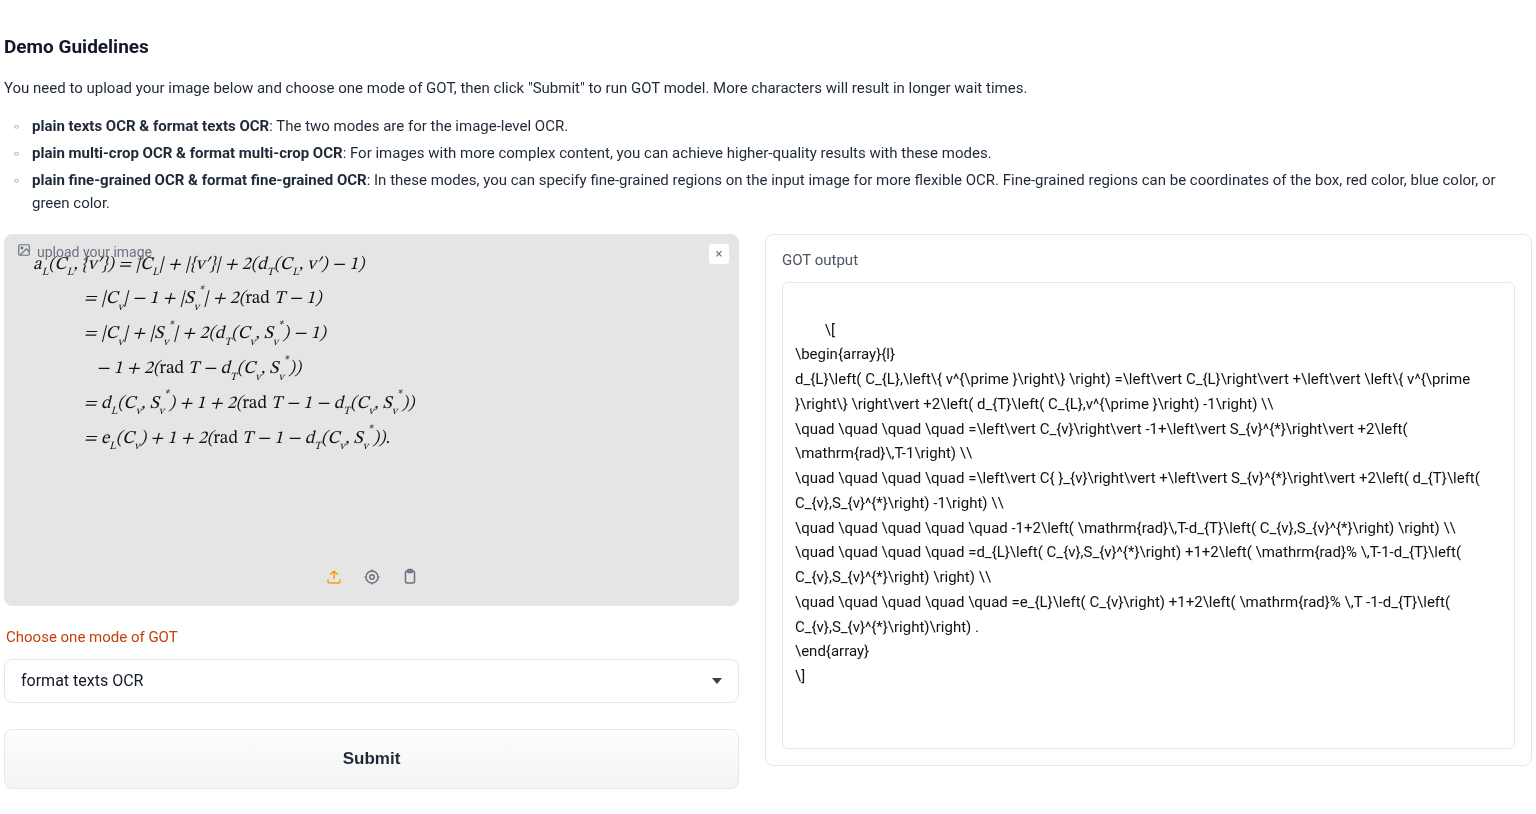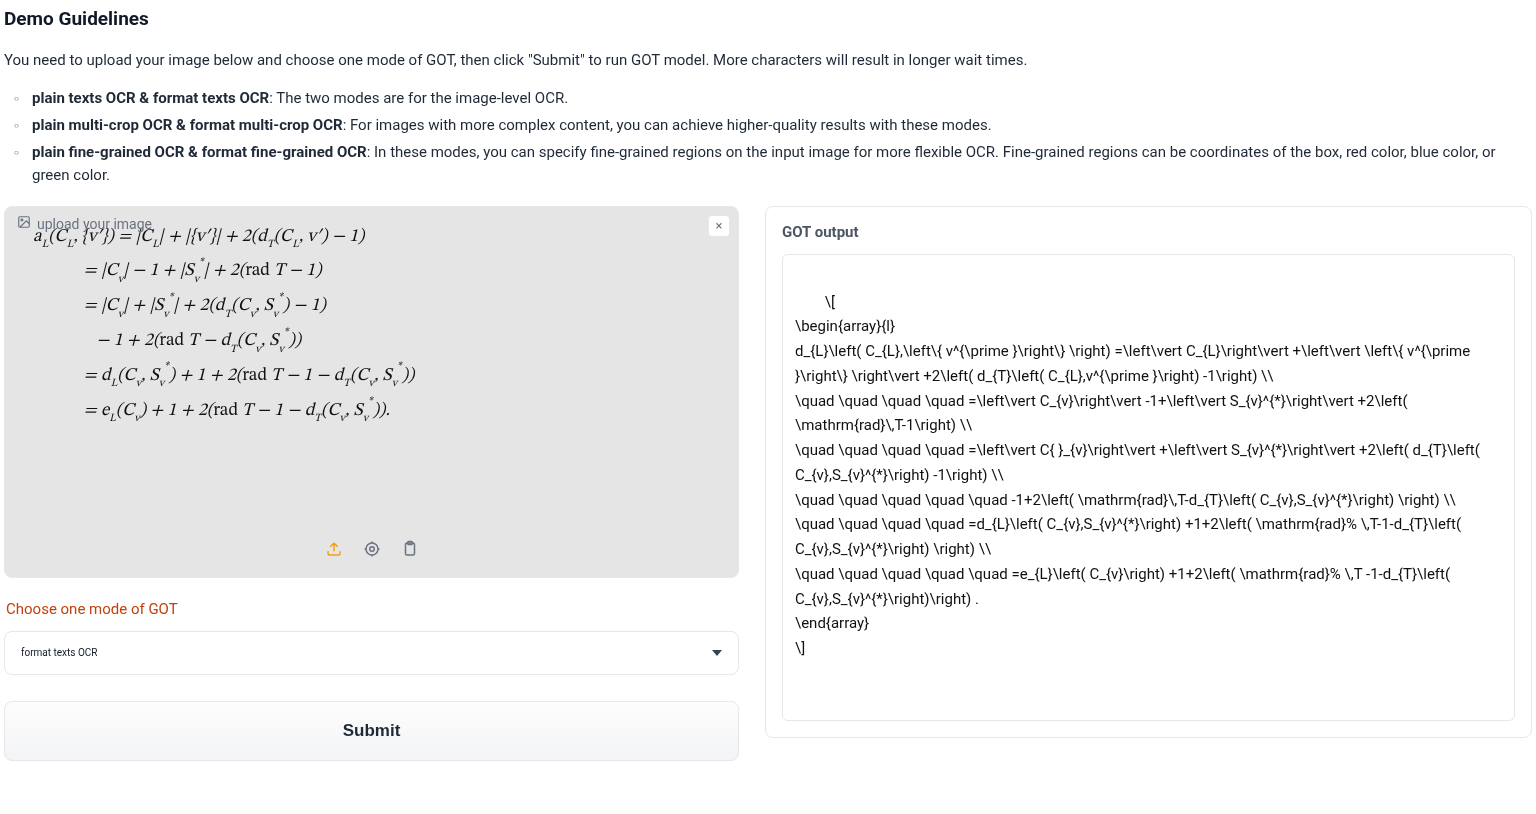--- a/index.html
+++ b/index.html
@@ -8,20 +8,21 @@
       color: #111827;
       background: #fff;
       padding: 4px 4px 20px 4px;
       font-size: 15px;
       line-height: 1.55;
     }
     .title {
       font-size: 19px;
       font-weight: 700;
       margin-bottom: 16px;
+      margin-top: 28px;
     }
     .intro {
       margin-bottom: 8px;
       color: #1f2937;
     }
     ul.modes {
       list-style: none;
       padding-left: 0;
       margin-bottom: 18px;
       margin-top: 14px;
@@ -133,21 +134,21 @@
     }
     .select {
       border: 1px solid #e5e7eb;
       border-radius: 8px;
       height: 44px;
       padding: 0 40px 0 16px;
       display: flex;
       align-items: center;
       position: relative;
       cursor: pointer;
-      font-size: 10px;
+      font-size: 16px;
       color: #111827;
       background: #fff;
     }
     .select .caret {
       position: absolute;
       right: 16px;
       top: 50%;
       transform: translateY(-50%);
       width: 0;
       height: 0;
@@ -170,21 +171,20 @@
     }
     .right-panel {
       border: 1px solid #e5e7eb;
       border-radius: 8px;
       padding: 14px 16px 16px 16px;
     }
     .right-title {
       font-size: 15px;
       color: #4b5563;
       margin-bottom: 10px;
-      font-weight: bold;
     }
     .output-box {
       border: 1px solid #e5e7eb;
       border-radius: 6px;
       padding: 10px 12px;
       background: #fff;
       font-size: 15px;
       color: #111;
       line-height: 1.65;
       position: relative;

